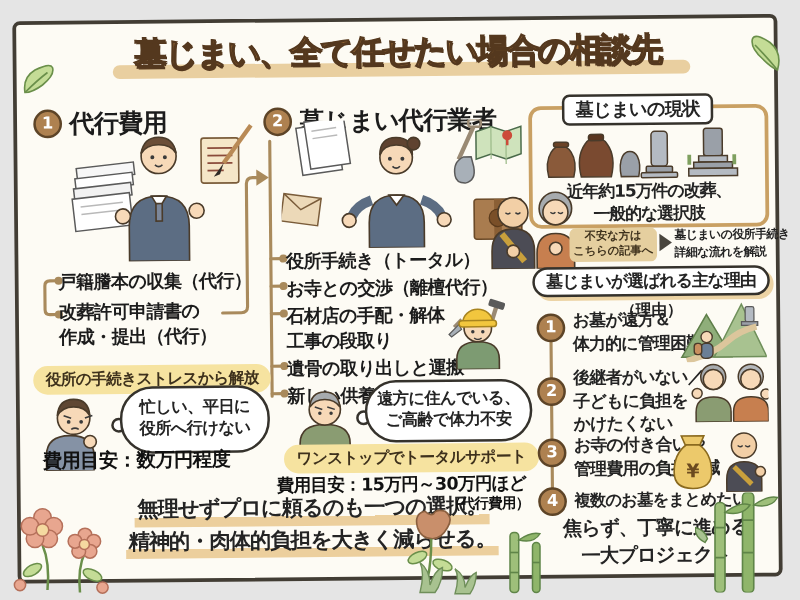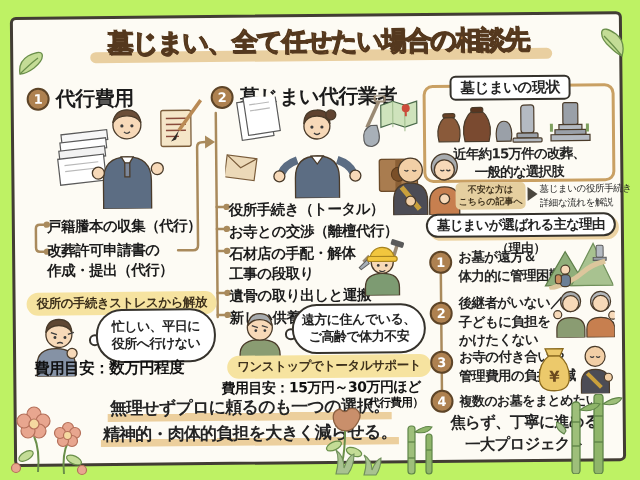--- a/index.html
+++ b/index.html
@@ -1,18 +1,18 @@
 <!DOCTYPE html>
 <html><head>
 <meta charset="utf-8">
 <style>
   html,body{margin:0;padding:0;background:#d8d2c2;}
   .stage{
     position:relative;width:640px;height:480px;overflow:hidden;
-    background:#bef264;
+    background:#e5e5e5;
     font-family:"DejaVu Sans","Liberation Sans",sans-serif;color:#242424;
   }
   .card-wrap{position:absolute;inset:0;transform:rotate(-0.55deg);}
   .card{
     position:absolute;left:12px;top:14px;width:612px;height:450px;box-sizing:border-box;
     background:#fdfbf4;border:3px solid #423d34;border-radius:6px;
   }
   .abs{position:absolute;}
   .pre{white-space:pre-line;}
   
@@ -56,21 +56,21 @@
     border:3px solid #c9a063;border-radius:10px;background:#fdfbf4;}
   .status-title{position:absolute;left:451px;top:77px;background:#fff;border:2.5px solid #35322c;border-radius:6px;
     padding:1px 9px;font-size:14.5px;font-weight:bold;letter-spacing:-0.5px;}
   .status-text{position:absolute;left:424px;top:147px;width:192px;text-align:center;
     font-size:13.5px;font-weight:bold;line-height:1.3;letter-spacing:-0.8px;}
   
   .note-badge{position:absolute;left:456px;top:184px;width:70px;background:#e5cf9f;border-radius:5px;
     font-size:9px;font-weight:bold;text-align:center;line-height:1.3;padding:2px 0;color:#3e311c;}
   .note-arrow{position:absolute;left:528px;top:189px;width:0;height:0;
     border-top:7px solid transparent;border-bottom:7px solid transparent;border-left:10px solid #4a463e;}
-  .note-text{position:absolute;left:540px;top:184px;font-size:9.5px;font-weight:normal;line-height:1.45;letter-spacing:-0.4px;}
+  .note-text{position:absolute;left:540px;top:184px;font-size:9.5px;font-weight:bold;line-height:1.45;letter-spacing:-0.4px;}
   
   .reasons-title{position:absolute;left:426px;top:215px;width:190px;height:24px;box-sizing:border-box;
     background:#fff;border:2.5px solid #35322c;border-radius:12px;box-shadow:3px 3px 0 #ecd3a4;
     font-size:13.5px;font-weight:bold;display:flex;align-items:center;justify-content:center;letter-spacing:-0.8px;}
   .reasons-subtitle{position:absolute;left:426px;top:242px;width:190px;text-align:center;font-size:12.5px;font-weight:bold;}
   .reason-circle{position:absolute;left:429px;}
   .reason-text{position:absolute;left:458px;font-size:13.5px;font-weight:bold;line-height:1.38;letter-spacing:-0.6px;}
   .reasons-footer{position:absolute;left:434px;top:414px;width:178px;text-align:center;
     font-size:15.5px;font-weight:bold;line-height:1.4;letter-spacing:-0.8px;}
   svg{display:block;}

